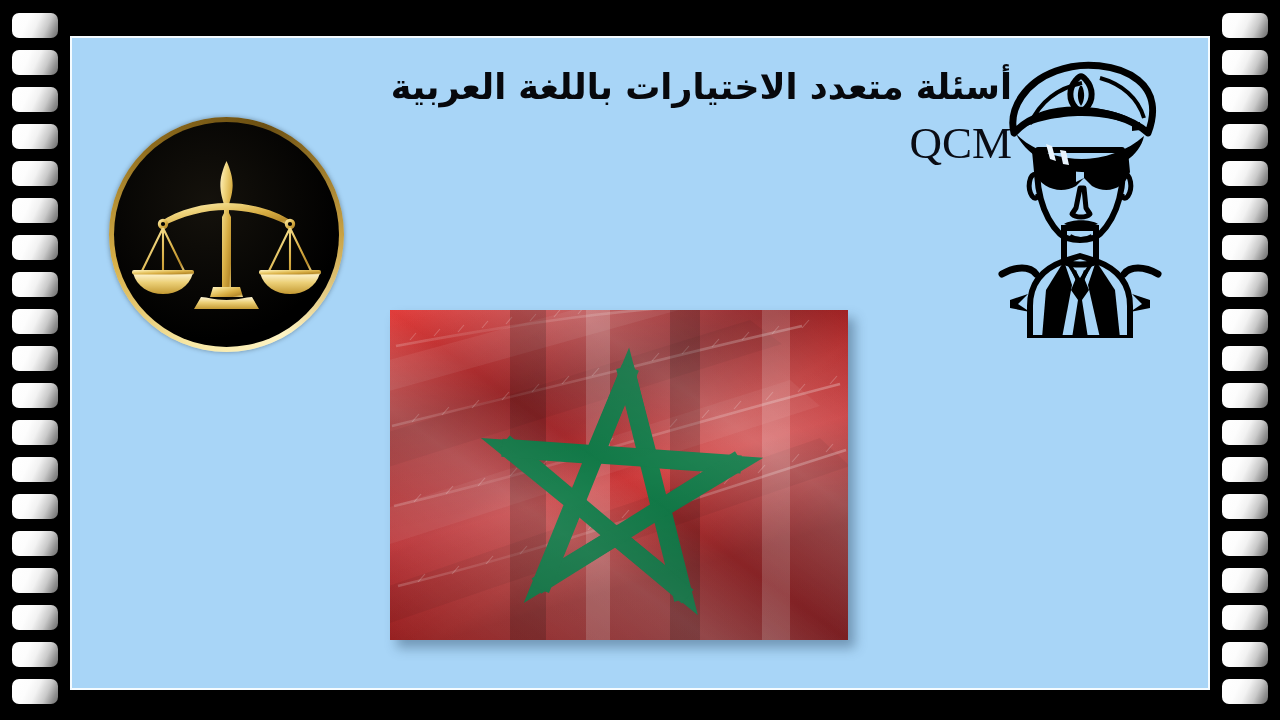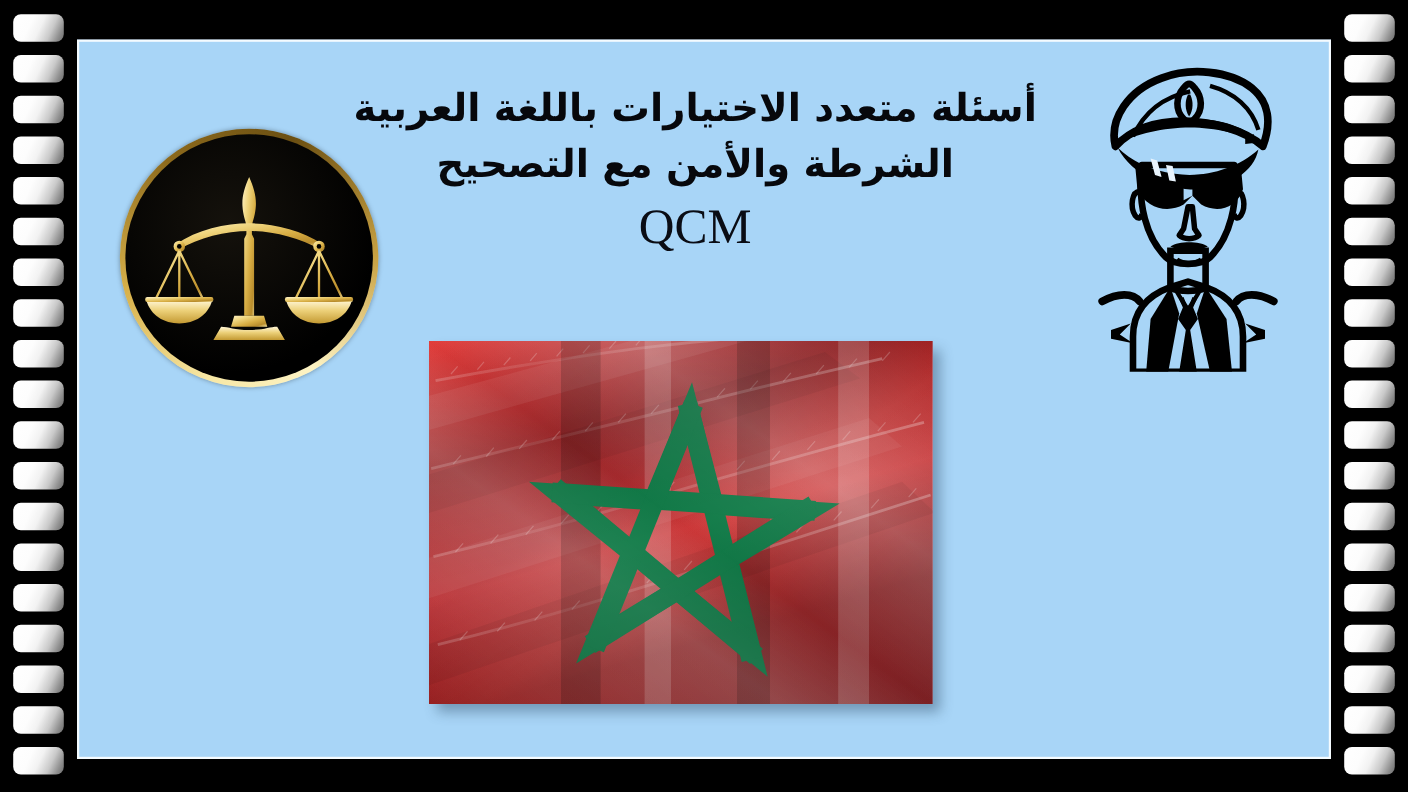--- a/index.html
+++ b/index.html
@@ -49,23 +49,23 @@
     position:absolute;
     left:70px; top:36px;
     width:1140px; height:654px;
     background:#a8d5f7;
     border:2px solid #f4fbff;
   }
 
   
   #headline {
     position:absolute;
-    left:180px; top:36px;
+    left:180px; top:24px;
     width:760px;
-    text-align:center;
+    text-align:right;
     color:#000;
   }
   .ar-line {
     direction:rtl;
     unicode-bidi:bidi-override;
     font-family:"DejaVu Sans", sans-serif;
     font-size:35px;
     font-weight:600;
     line-height:1.45;
     color:#07080c;
@@ -227,21 +227,20 @@
 
         <path d="M181 111 L158 158 M181 111 L181 158 M181 111 L204 158" stroke="url(#gold)" stroke-width="2.1" fill="none"></path>
 
         <path d="M151 156 L211 156 C207 170 195 177 181 177 C167 177 155 170 151 156 Z" fill="url(#goldPan)"></path>
         <rect x="150" y="153" width="62" height="4.5" rx="2" fill="url(#gold)"></rect>
       </svg>
     </div>
 
     <div id="headline">
       <div class="ar-line">أسئلة متعدد الاختيارات باللغة العربية</div>
-      <div class="ar-line">الشرطة والأمن  مع  التصحيح</div>
       <div class="qcm-line">QCM</div>
     </div>
 
     <div id="officer">
       <svg viewBox="0 0 215 300">
         <g fill="#000">
 
           <path d="M58 300 L58 268
                    C58 246 70 231 92 223
                    L108 218 L124 223

